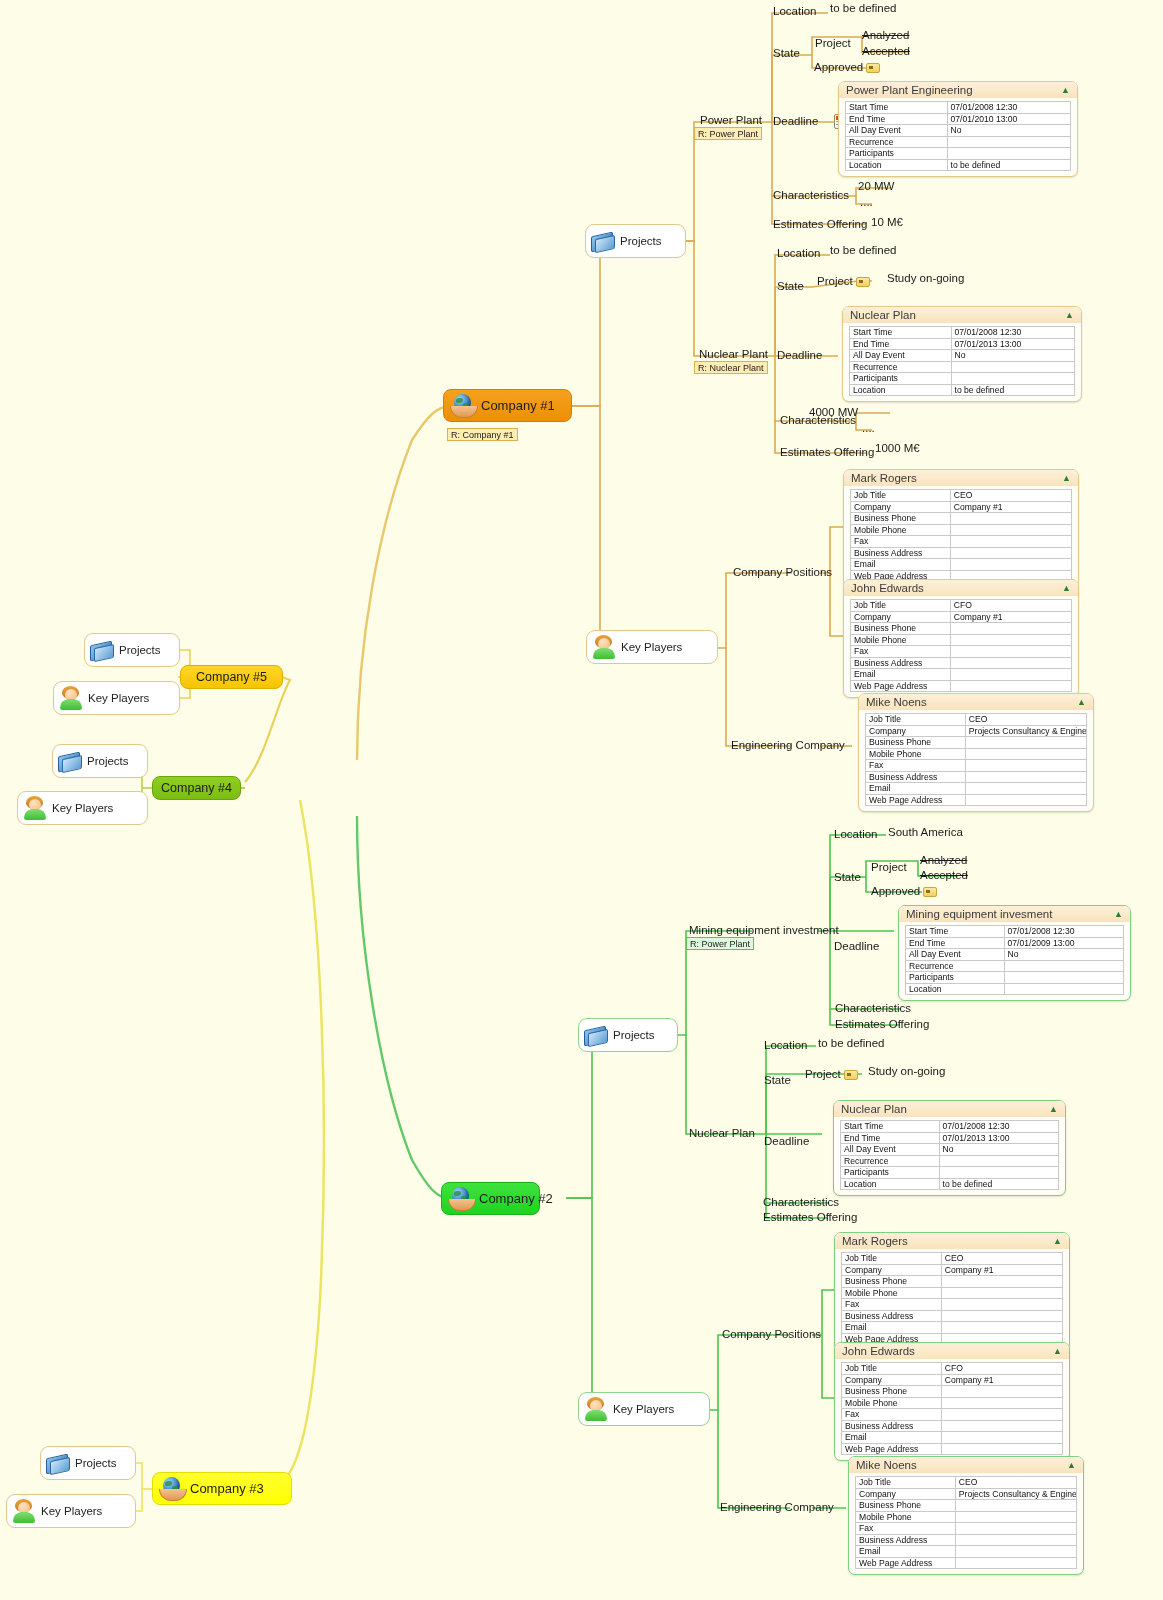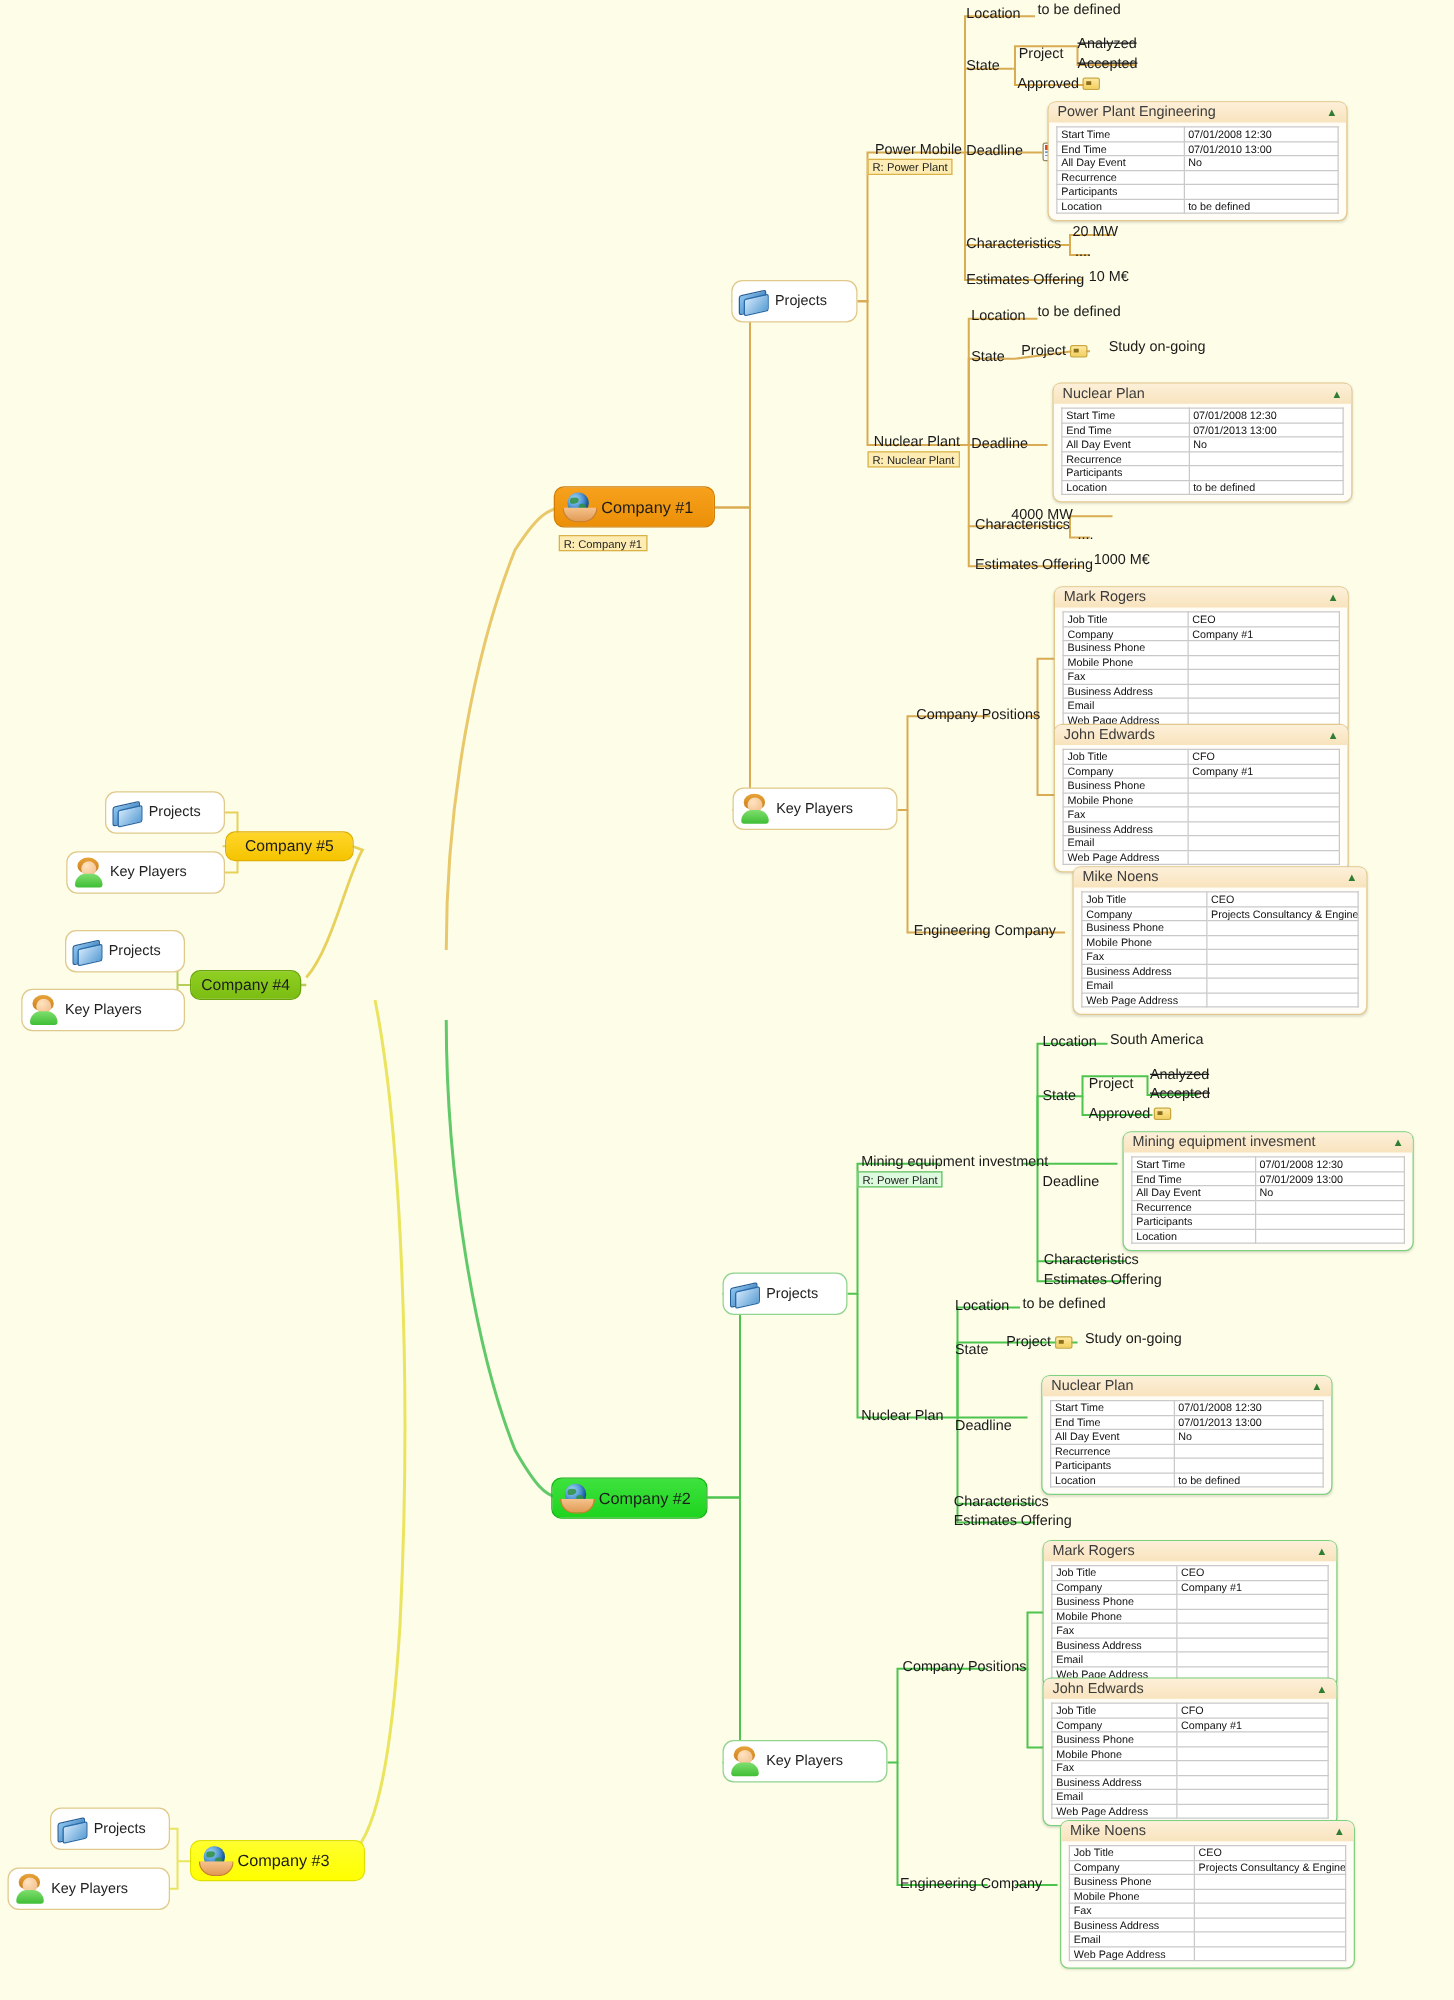--- a/index.html
+++ b/index.html
@@ -237,21 +237,21 @@
 <div class="n wbox" style="left:586px;top:630px;width:132px;">
   <span class="person">
         <span class="hair"></span>
         <span class="head"></span>
         <span class="body"></span>
       </span>
   <span>Key Players</span>
 </div>
 
 
-<div class="n leaf" style="left:698px;top:114px;">Power Mobile</div>
+<div class="n leaf" style="left:698px;top:114px;">Power Plant</div>
 <div class="n tag" style="left:694px;top:127px;">R: Power Plant</div>
 <div class="n leaf" style="left:771px;top:5px;">Location</div>
 <div class="n leaf" style="left:828px;top:2px;">to be defined</div>
 <div class="n leaf" style="left:771px;top:47px;">State</div>
 <div class="n leaf" style="left:813px;top:37px;">Project</div>
 <div class="n leaf strike" style="left:860px;top:29px;">Analyzed</div>
 <div class="n leaf strike" style="left:860px;top:45px;">Accepted</div>
 <div class="n leaf" style="left:812px;top:61px;">
   <span>Approved</span>
   <span class="flag"></span>
@@ -485,21 +485,21 @@
           </tr>
     <tr>
             <td class="k">Web Page Address</td>
             <td></td>
           </tr>
   </tbody>
       </table>
 </div>
 
 
-<div class="n pill c2" style="left:441px;top:1182px;width:125px;">
+<div class="n pill c2" style="left:441px;top:1182px;width:99px;">
   <span class="globe">
         <span class="ball"></span>
         <span class="hands"></span>
       </span>
   <span>Company #2</span>
 </div>
 
 <div class="n wbox g" style="left:578px;top:1018px;width:100px;">
   <span class="book"></span>
   <span>Projects</span>

